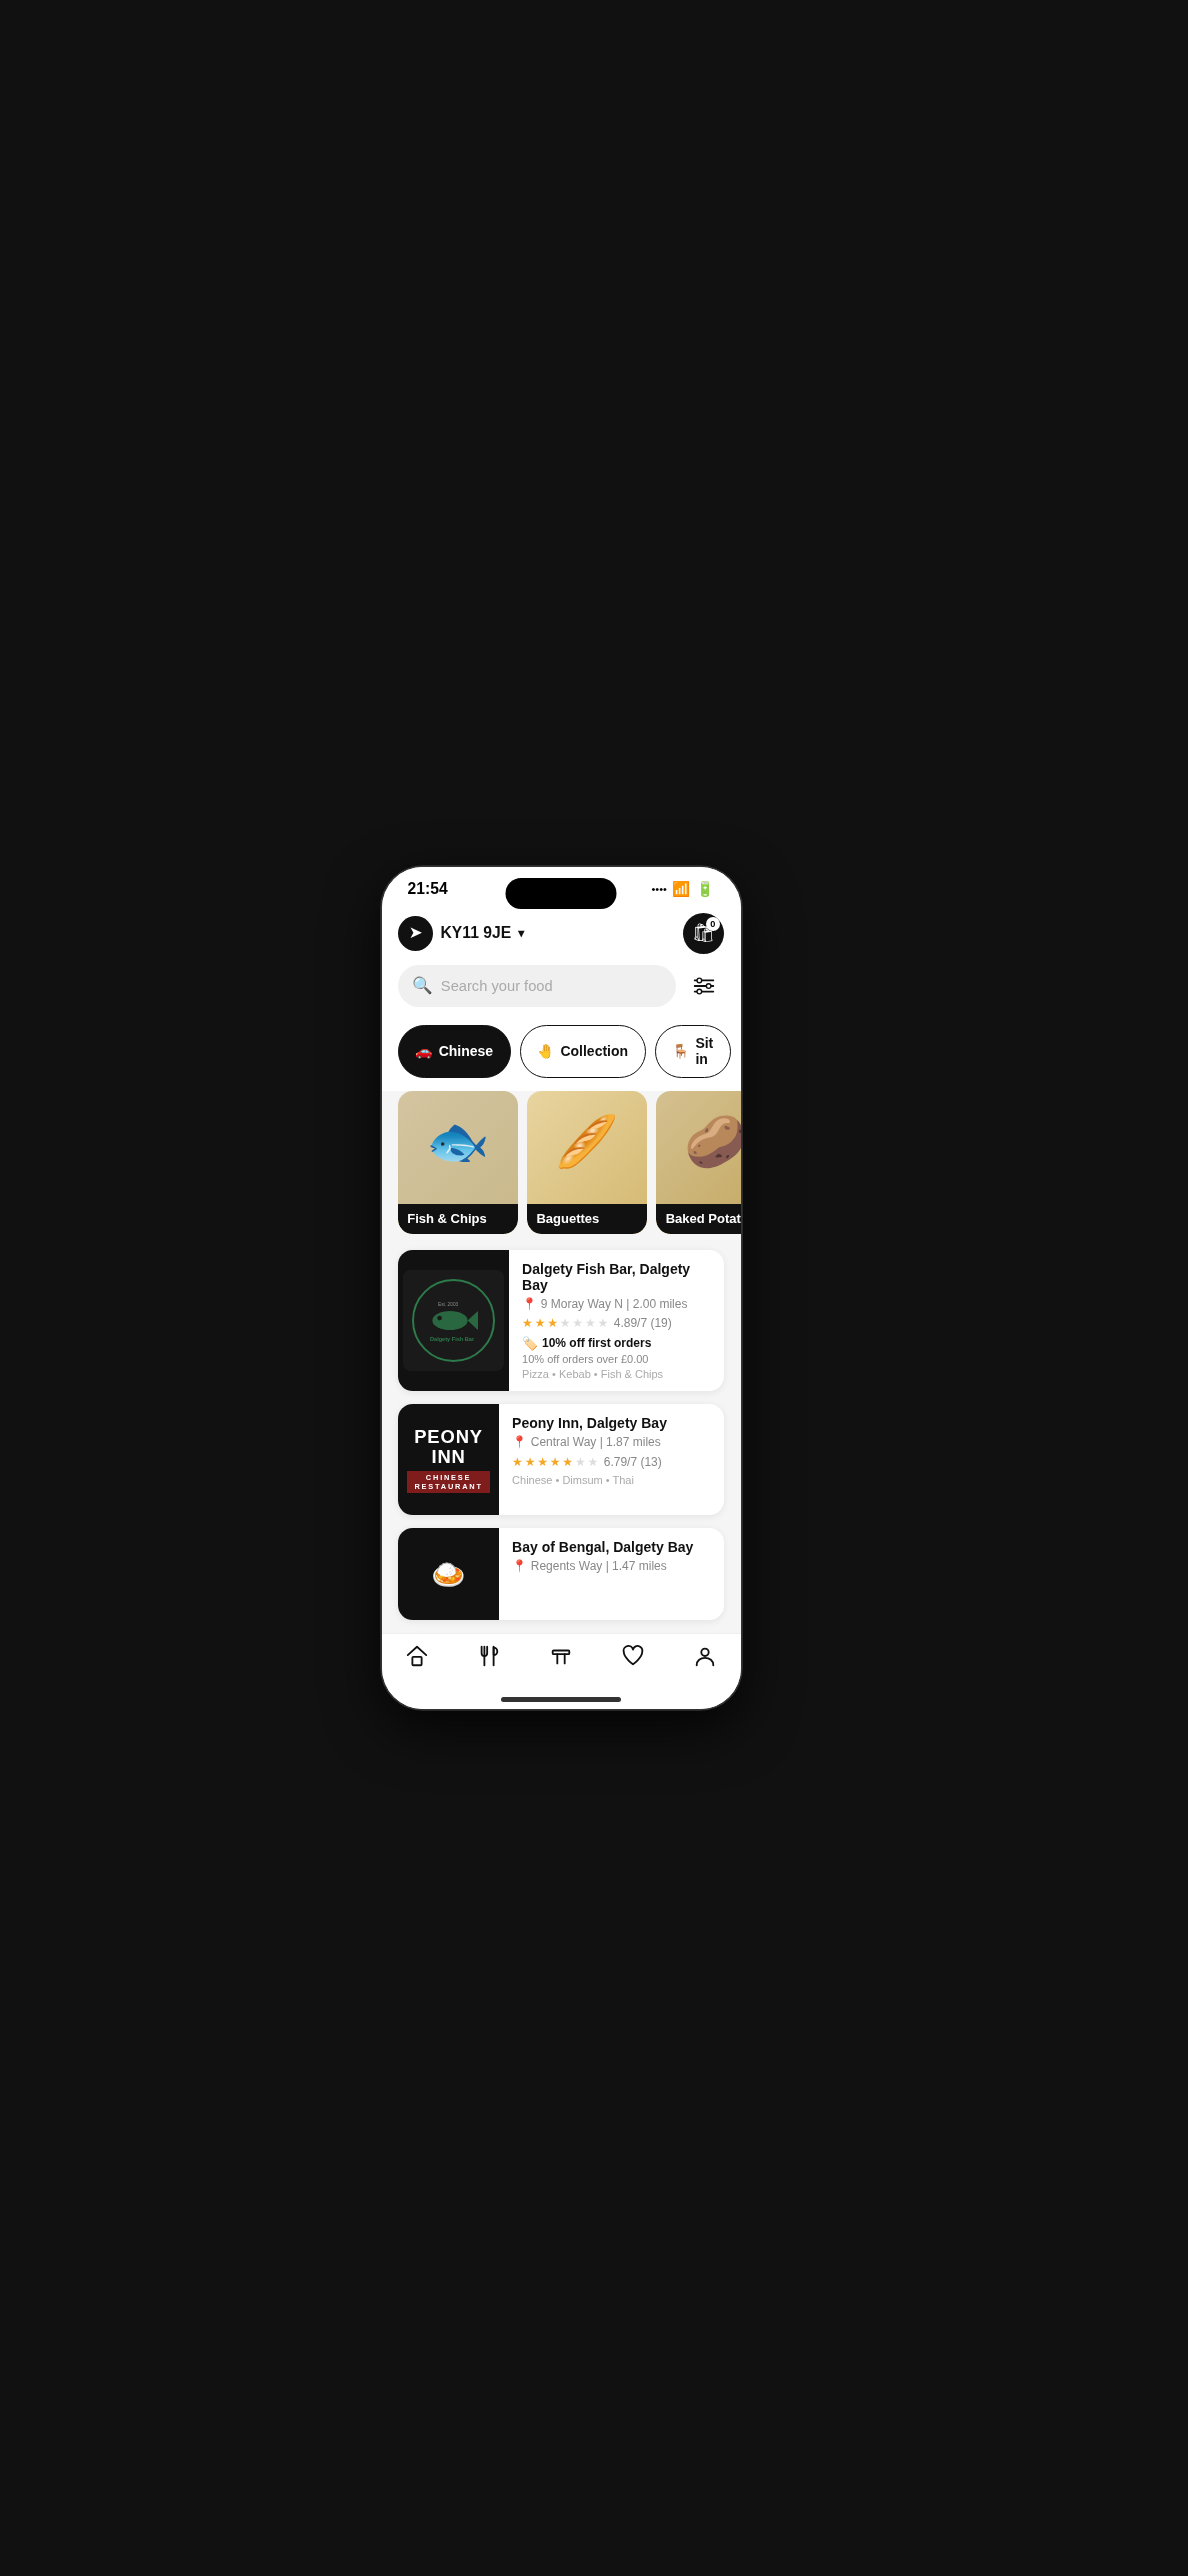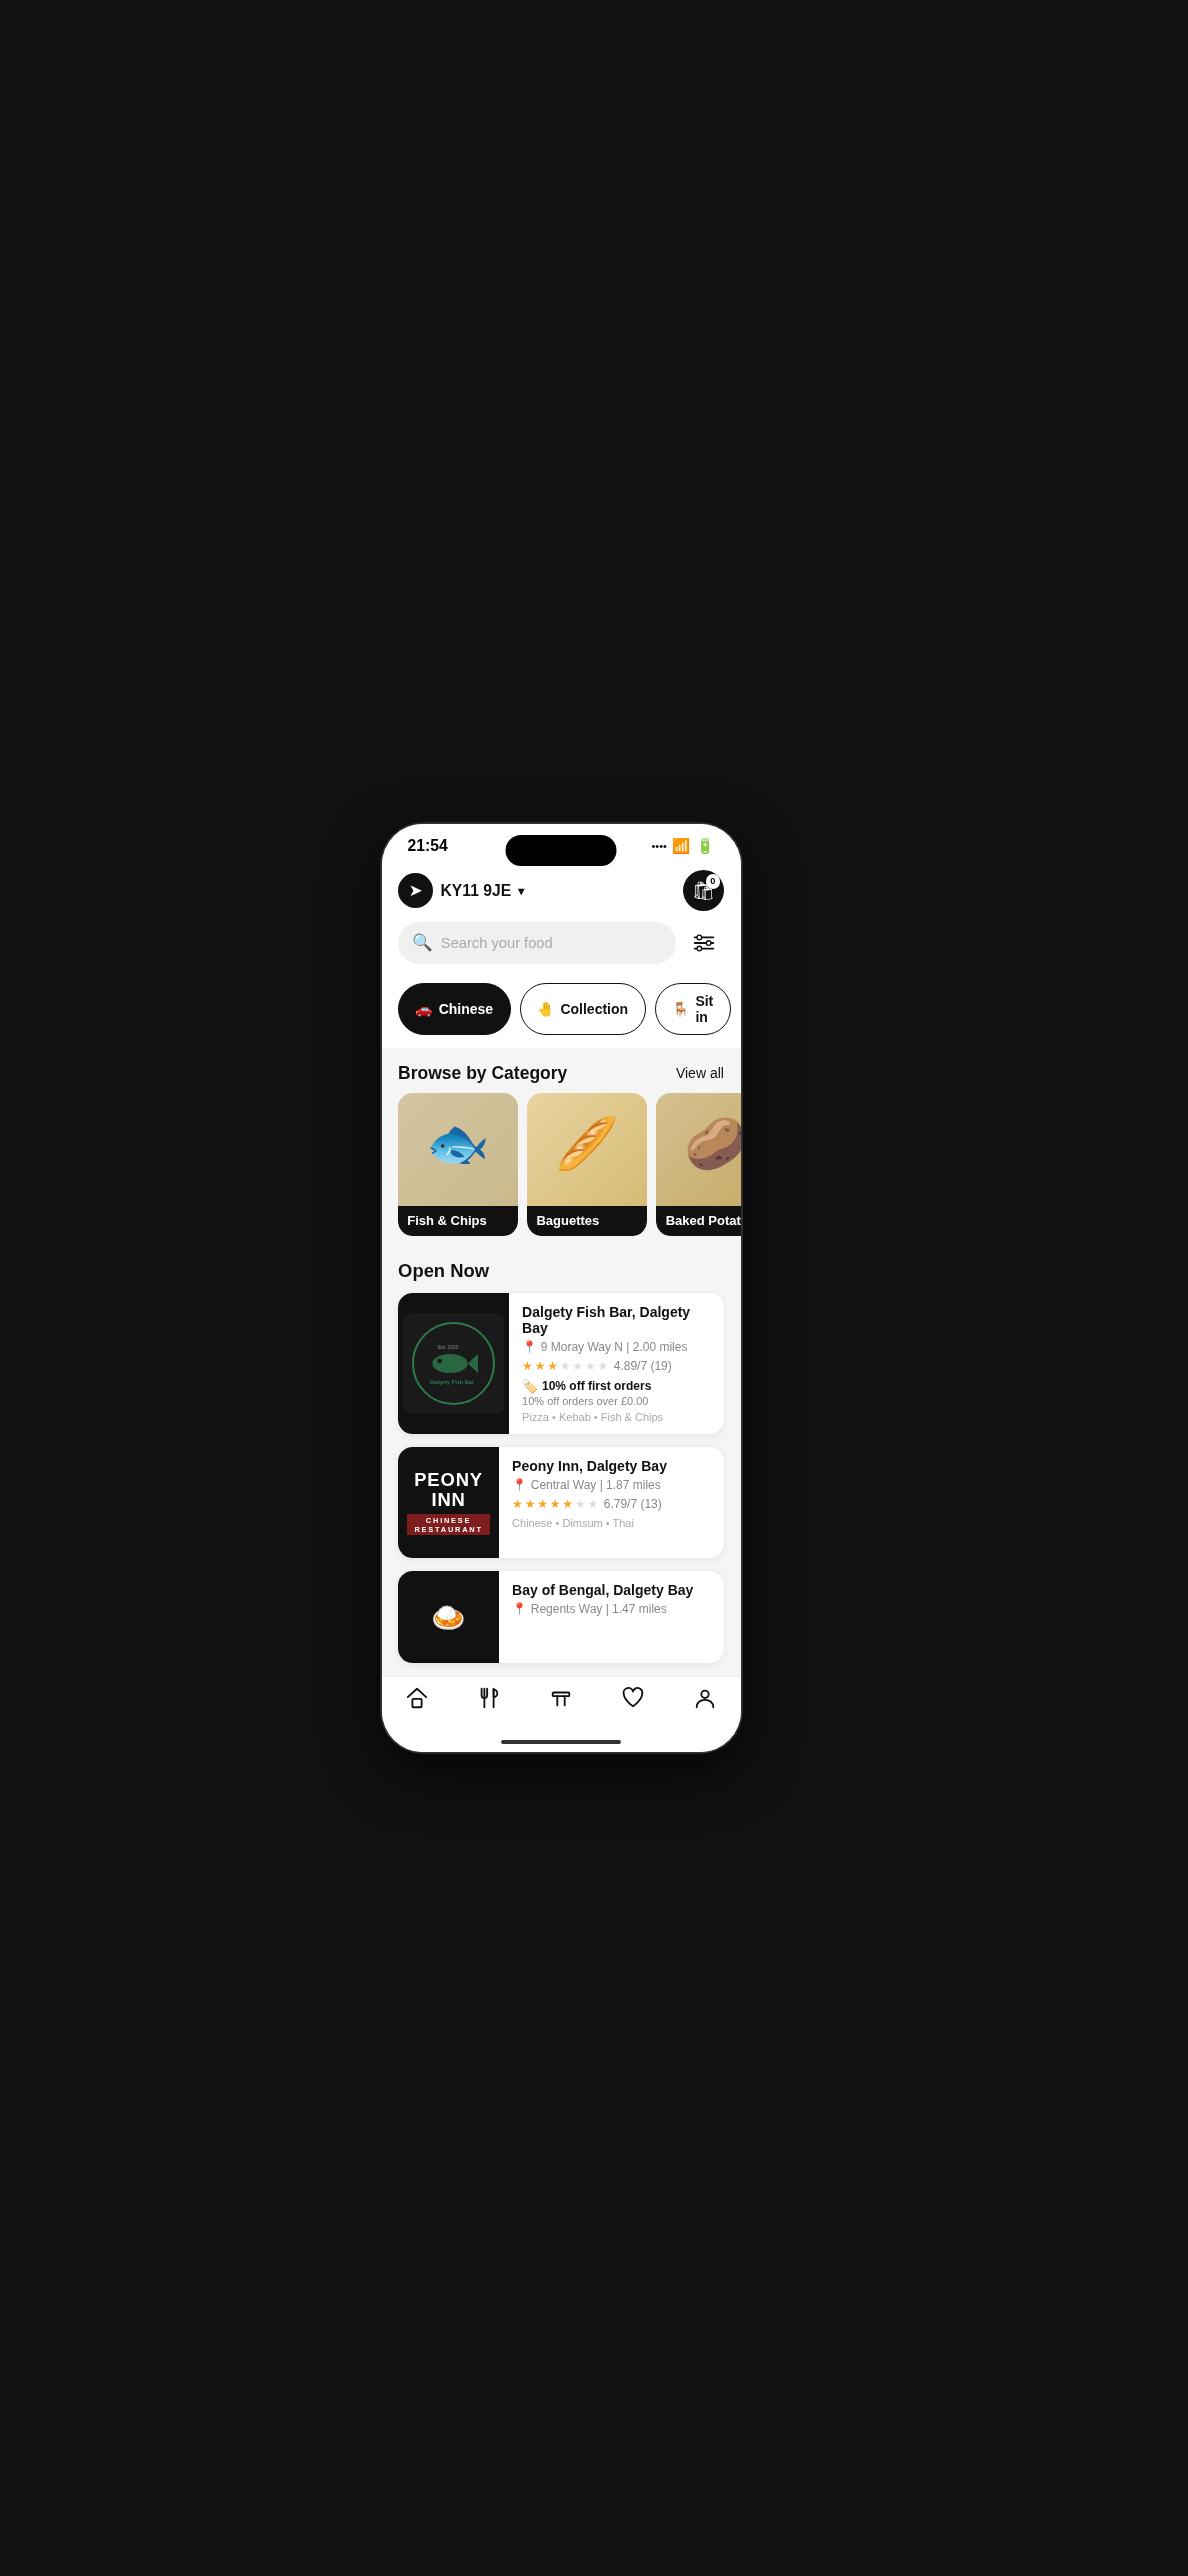--- a/index.html
+++ b/index.html
@@ -469,24 +469,20 @@
       <div class="tab-btn inactive">
         <span>🤚</span>
         <span>Collection</span>
       </div>
       <div class="tab-btn inactive">
         <span>🪑</span>
         <span>Sit in</span>
       </div>
     </div>
 
-    <div class="section-header">
-      <span class="section-title">Browse by Category</span>
-      <span class="view-all">View all</span>
-    </div>
 
     <div class="categories-scroll">
 
       <div class="category-card cat-fish">
         <div class="category-card-img">
           <span style="font-size:51px">🐟</span>
         </div>
         <div class="category-label">Fish &amp; Chips</div>
       </div>
 
@@ -500,21 +496,20 @@
       <div class="category-card cat-potato">
         <div class="category-card-img">
           <span style="font-size:51px">🥔</span>
         </div>
         <div class="category-label">Baked Potato</div>
       </div>
 
     </div>
 
     <div class="open-now-section">
-      <div class="open-now-title">Open Now</div>
 
       <div class="restaurant-card">
         <div class="restaurant-img">
           <div class="fish-bar-logo">
             <div class="fish-bar-inner">
               <svg viewBox="0 0 80 60" width="64" height="51">
                 <ellipse cx="35" cy="30" rx="22" ry="12" fill="#2d7a4a" opacity="0.8"></ellipse>
                 <polygon points="57,30 70,18 70,42" fill="#2d7a4a" opacity="0.8"></polygon>
                 <circle cx="22" cy="27" r="3" fill="#1a1a1a"></circle>
                 <text x="10" y="55" fill="#2d7a4a" font-size="7" font-family="sans-serif" font-weight="bold">Dalgety Fish Bar</text>

